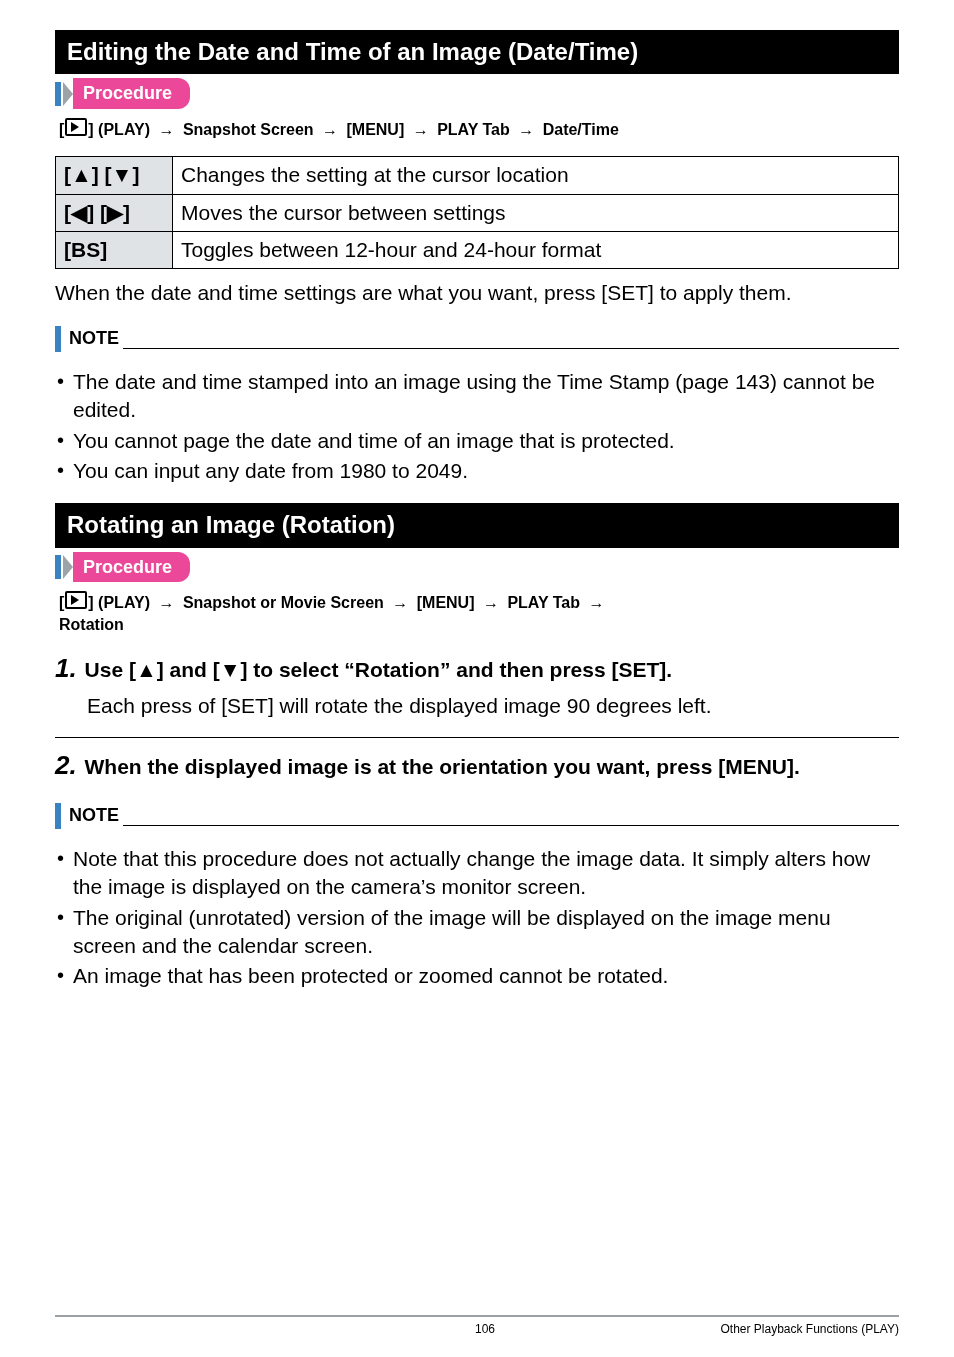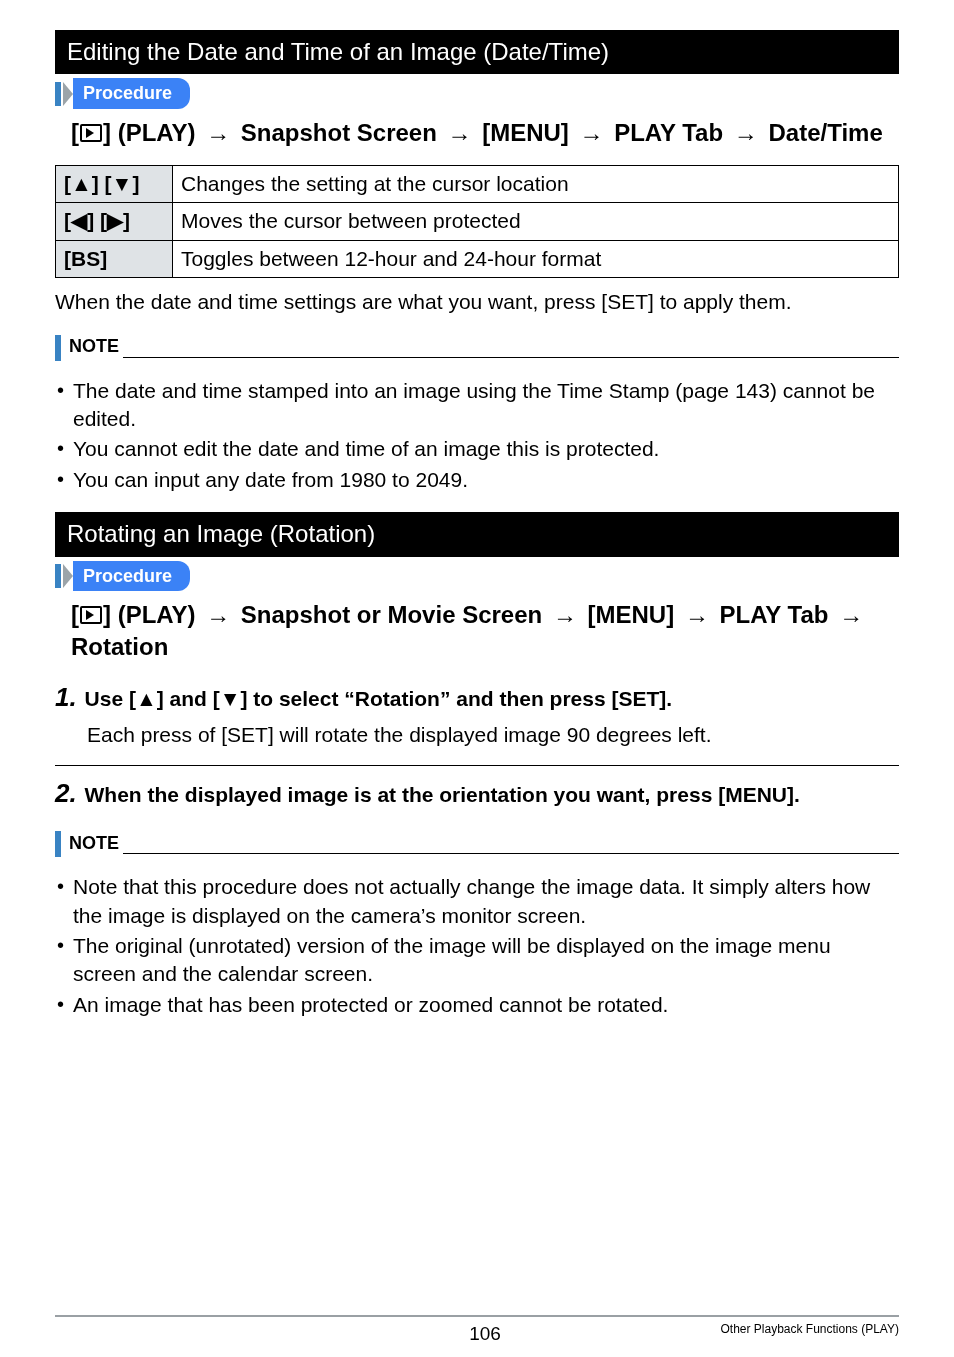--- a/index.html
+++ b/index.html
@@ -19,21 +19,21 @@
     width: 954px;
     height: 1357px;
     box-sizing: border-box;
     padding: 30px 55px 0 55px;
   }
 
   
   .black-bar {
     background: #000;
     color: #fff;
-    font-weight: normal;
+    font-weight: bold;
     font-size: 24px;
     padding: 6px 12px;
     margin-bottom: 0;
   }
 
   
   .proc-row {
     display: flex;
     align-items: center;
     margin: 4px 0 6px 0;
@@ -44,33 +44,33 @@
     background: #3983c3;
     margin-right: 2px;
   }
   .proc-wedge {
     width: 0; height: 0;
     border-top: 12px solid transparent;
     border-bottom: 12px solid transparent;
     border-left: 10px solid #9ca4a9;
   }
   .proc-label {
-    background: #3b82f6;
+    background: #ec4899;
     color: #fff;
     font-weight: bold;
     font-size: 18px;
     padding: 3px 18px 3px 10px;
     border-radius: 0 12px 12px 0;
     display: inline-block;
   }
 
   .proc-breadcrumb {
     font-weight: bold;
-    font-size: 24px;
-    margin: 8px 0 16px 16px;
+    font-size: 16px;
+    margin: 8px 0 16px 4px;
   }
   .arrow {
     display: inline-block;
     font-weight: bold;
     margin: 0 4px;
   }
 
   
   table.key-table {
     border-collapse: collapse;
@@ -179,21 +179,21 @@
     display: flex;
     justify-content: space-between;
     align-items: baseline;
     font-size: 14px;
     color: #000;
   }
   .footer-page {
     position: absolute;
     left: 16px; right: 0;
     text-align: center;
-    font-size: 19px;
+    font-size: 12px;
   }
   .footer-right {
     margin-left: auto;
     font-size: 12px;
   }
 
   
   .play-icon {
     display: inline-block;
     border: 2px solid #000;
@@ -239,39 +239,39 @@
   </div>
 
   <table class="key-table">
     <tbody>
         <tr>
       <td class="keycol">[▲] [▼]</td>
       <td>Changes the setting at the cursor location</td>
     </tr>
     <tr>
       <td class="keycol">[◀] [▶]</td>
-      <td>Moves the cursor between protected</td>
+      <td>Moves the cursor between settings</td>
     </tr>
     <tr>
       <td class="keycol">[BS]</td>
       <td>Toggles between 12-hour and 24-hour format</td>
     </tr>
   </tbody>
     </table>
 
   <div class="body-text">When the date and time settings are what you want, press [SET] to apply them.</div>
 
   <div class="note-row">
     <div class="note-bar"></div>
     <div class="note-word">NOTE</div>
     <div class="note-line"></div>
   </div>
   <ul class="bullets">
     <li>The date and time stamped into an image using the Time Stamp (page 143) cannot be edited.</li>
-    <li>You cannot edit the date and time of an image this is protected.</li>
+    <li>You cannot page the date and time of an image that is protected.</li>
     <li>You can input any date from 1980 to 2049.</li>
   </ul>
 
   <div class="black-bar">Rotating an Image (Rotation)</div>
 
   <div class="proc-row">
     <div class="proc-bar"></div>
     <div class="proc-wedge"></div>
     <div class="proc-label">Procedure</div>
   </div>

